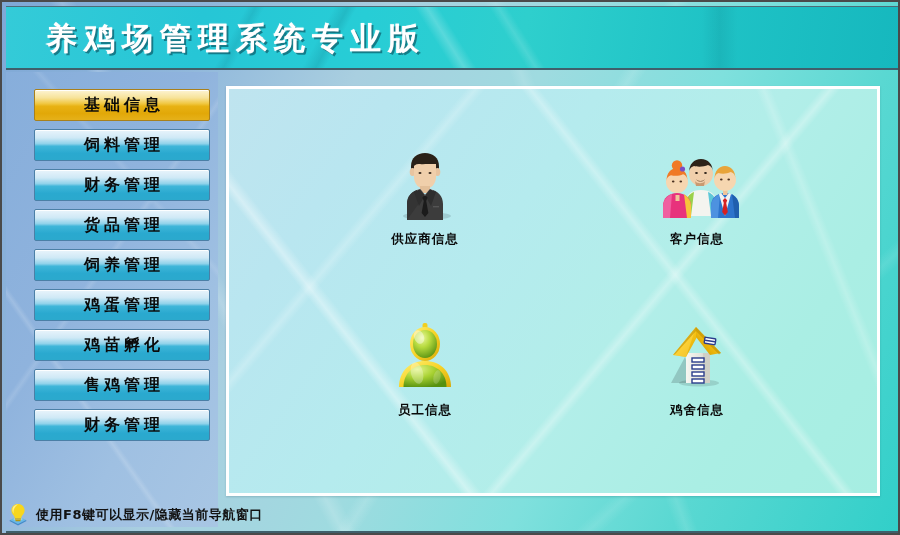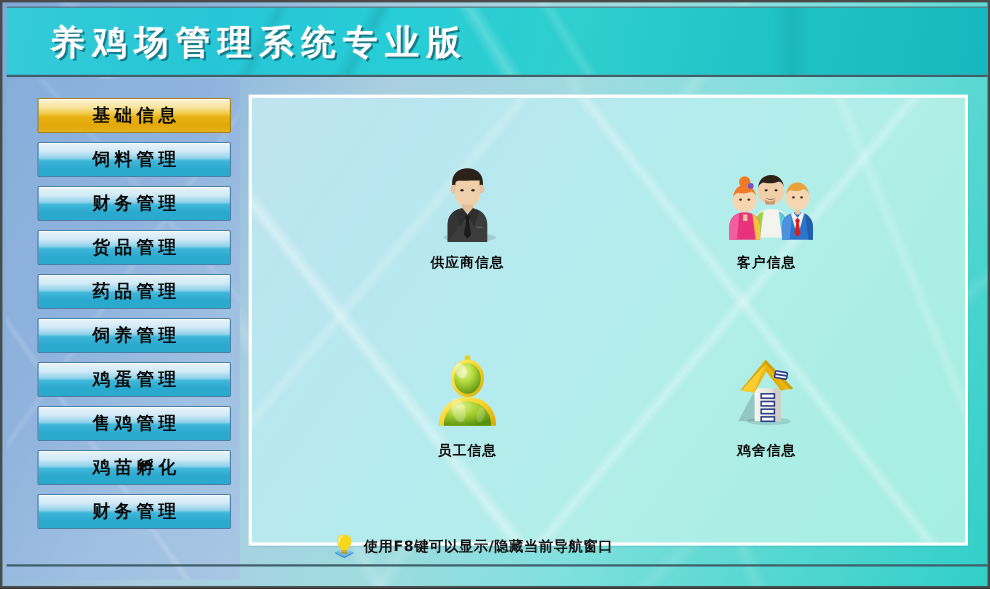--- a/index.html
+++ b/index.html
@@ -105,22 +105,22 @@
   }
   .icon-art{width:76px;height:76px;position:relative;}
   .icon-label{
     margin-top:9px;font-family:"DejaVu Sans","Liberation Sans",sans-serif;
     font-size:12.5px;font-weight:bold;color:#0a0a0a;letter-spacing:1px;
     white-space:nowrap;
   }
 
   
   #statusbar{
-    position:absolute;left:4px;bottom:18px;width:892px;height:34px;
-    display:flex;align-items:center;justify-content:center;
+    position:absolute;left:4px;bottom:0;width:892px;height:34px;
+    display:flex;align-items:center;justify-content:flex-start;
     padding-right:46px;
     border-bottom:2px solid #3f5f6b;
   }
   #status-text{
     font-family:"DejaVu Sans","Liberation Sans",sans-serif;
     font-size:13px;font-weight:bold;color:#121212;letter-spacing:.5px;
     white-space:nowrap;
   }
   #bulb-icon{width:24px;height:26px;margin-right:6px;flex:0 0 auto;}
 </style>
@@ -135,25 +135,24 @@
     <div id="app-title">养鸡场管理系统专业版</div>
   </div>
 
   <div id="sidebar">
     <div class="sb-streaks"></div>
     <div id="nav-list">
       <div class="nav-btn active">基础信息</div>
       <div class="nav-btn">饲料管理</div>
       <div class="nav-btn">财务管理</div>
       <div class="nav-btn">货品管理</div>
-      <div class="nav-btn">药品管理</div>
       <div class="nav-btn">饲养管理</div>
       <div class="nav-btn">鸡蛋管理</div>
+      <div class="nav-btn">鸡苗孵化</div>
       <div class="nav-btn">售鸡管理</div>
-      <div class="nav-btn">鸡苗孵化</div>
       <div class="nav-btn">财务管理</div>
     </div>
   </div>
 
   <div id="main-panel">
     <div class="mp-streaks"></div>
     <div id="icon-grid">
 
       <div class="icon-cell">
         <div class="icon-art">

